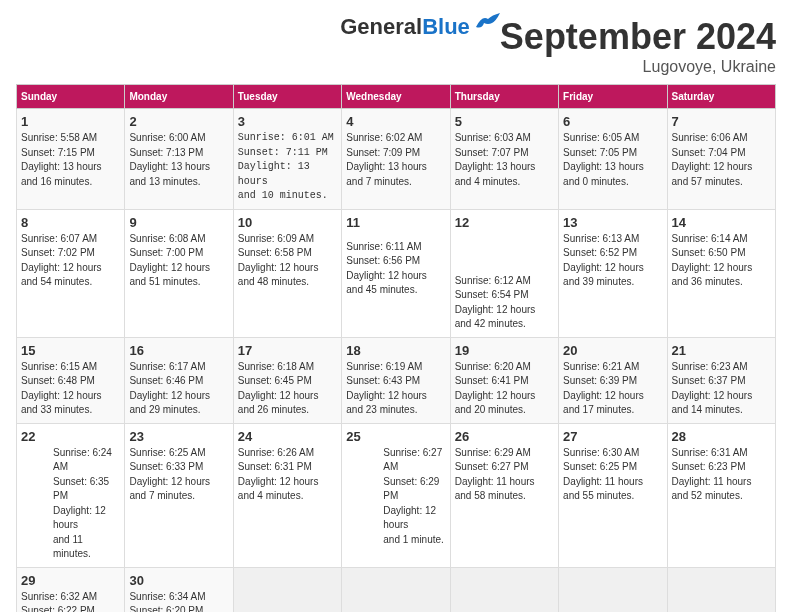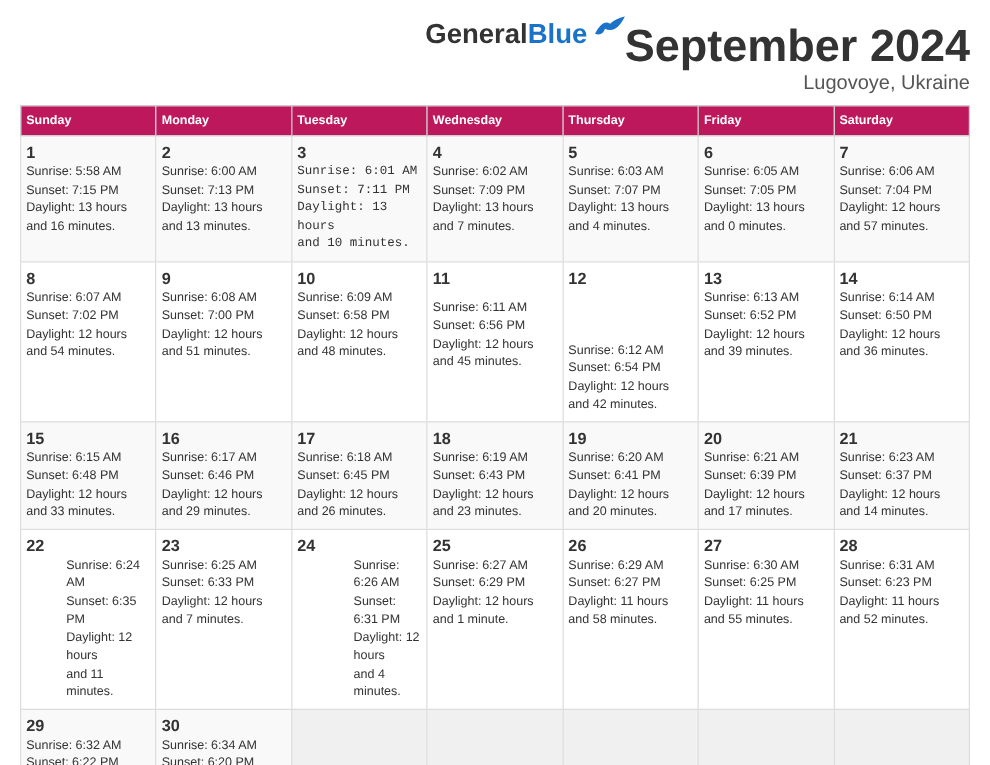--- a/index.html
+++ b/index.html
@@ -280,28 +280,28 @@
         </td>
         <td>
           <span class="day-number">23</span>
           <div class="cell-content" style="white-space: pre-wrap;">Sunrise: 6:25 AM
 Sunset: 6:33 PM
 Daylight: 12 hours
 and 7 minutes.</div>
         </td>
         <td>
           <span class="day-number">24</span>
-          <div class="cell-content" style="white-space: pre-wrap; margin-left: 45px;">Sunrise: 6:26 AM
+          <div class="cell-content" style="white-space: pre-wrap;">Sunrise: 6:26 AM
 Sunset: 6:31 PM
 Daylight: 12 hours
 and 4 minutes.</div>
         </td>
         <td>
           <span class="day-number">25</span>
-          <div class="cell-content" style="white-space: pre-wrap;">Sunrise: 6:27 AM
+          <div class="cell-content" style="white-space: pre-wrap; margin-left: 37px;">Sunrise: 6:27 AM
 Sunset: 6:29 PM
 Daylight: 12 hours
 and 1 minute.</div>
         </td>
         <td>
           <span class="day-number">26</span>
           <div class="cell-content" style="white-space: pre-wrap;">Sunrise: 6:29 AM
 Sunset: 6:27 PM
 Daylight: 11 hours
 and 58 minutes.</div>

